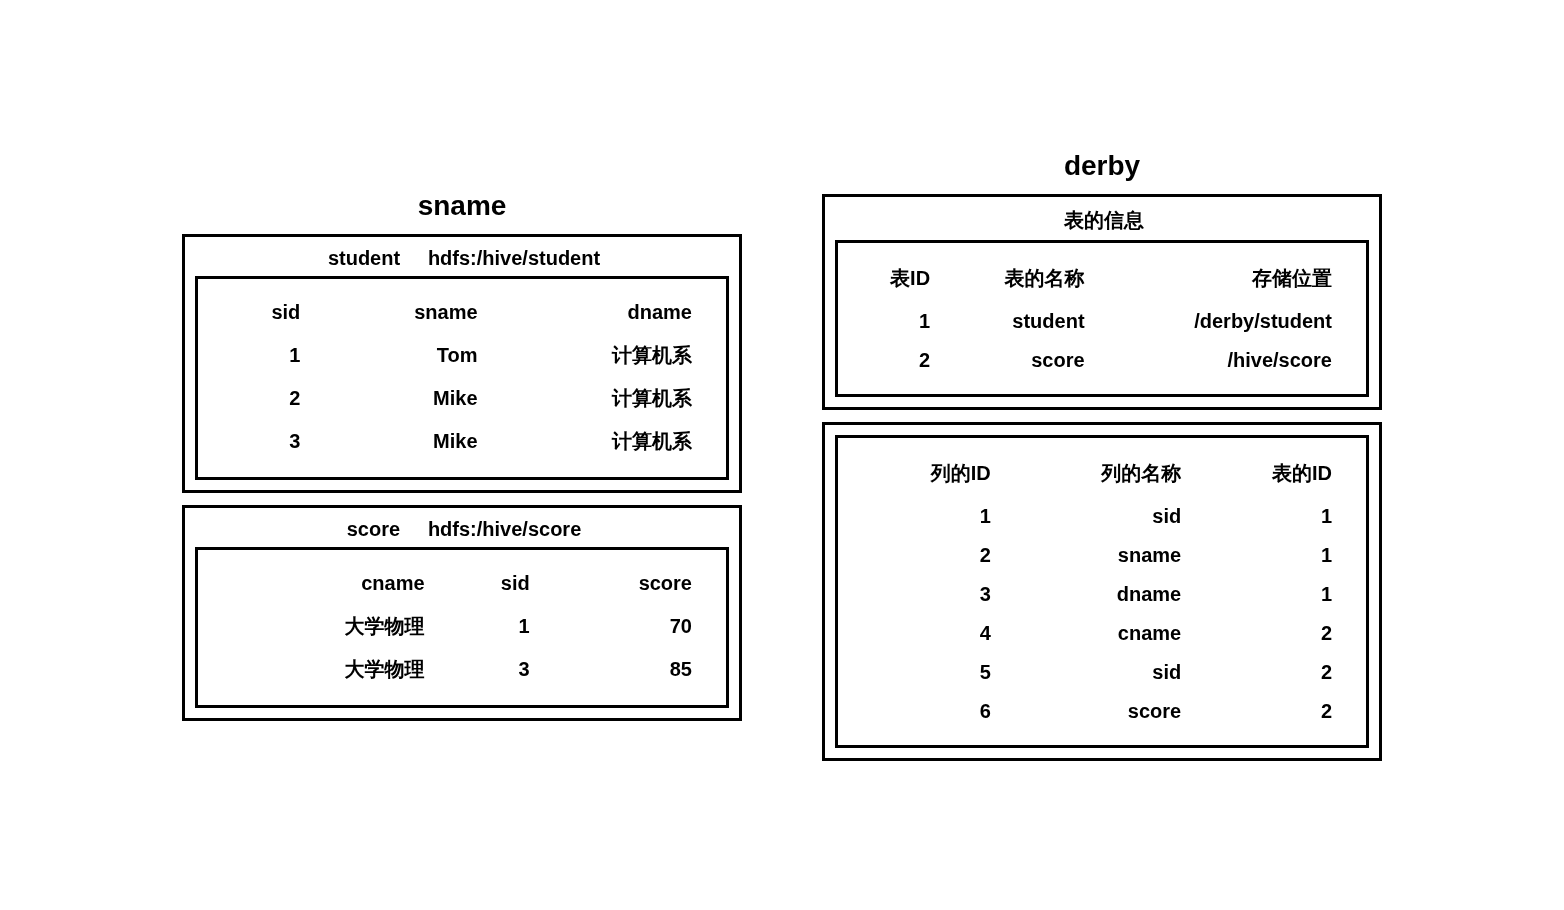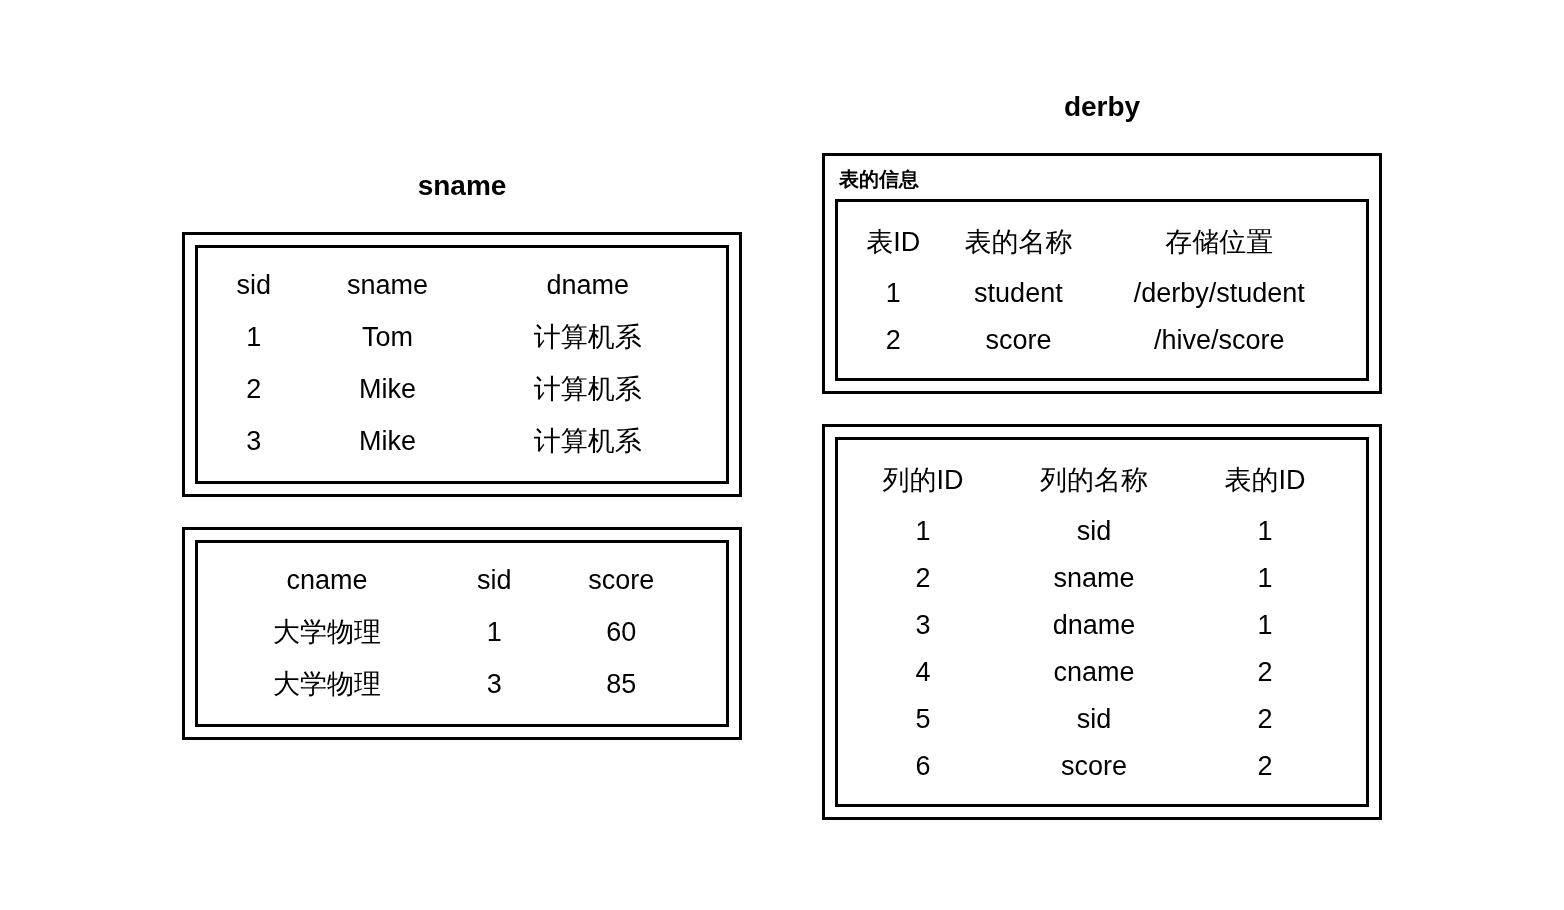--- a/index.html
+++ b/index.html
@@ -10,73 +10,78 @@
       height: 910px;
       display: flex;
       justify-content: center;
       align-items: center;
       gap: 80px;
     }
     .section {
       display: flex;
       flex-direction: column;
       align-items: center;
-      gap: 30px;
+      gap: 12px;
       width: 560px;
     }
     .section-title {
       font-size: 28px;
       font-weight: bold;
       text-align: center;
     }
     .table-group {
       width: 100%;
     }
     .table-label {
       font-size: 20px;
       font-weight: bold;
       margin-bottom: 6px;
       padding-left: 4px;
+      text-align: center;
     }
     .outer-box {
       border: 3px solid #000;
       padding: 10px;
       width: 100%;
     }
     .inner-box {
       border: 3px solid #000;
       padding: 14px 18px;
       width: 100%;
     }
     .data-table {
       width: 100%;
       border-collapse: collapse;
     }
     .data-table th, .data-table td {
-      text-align: center;
+      text-align: right;
       padding: 8px 16px 8px 0;
-      font-size: 27px;
-      font-weight: normal;
+      font-size: 20px;
+      font-weight: bold;
     }
     .data-table th {
       padding-bottom: 10px;
     }
     .data-table td {
       padding-top: 8px;
       padding-bottom: 8px;
     }
   </style>
 </head>
 <body>
 
 <div class="section">
   <div class="section-title">sname</div>
 
   <div class="table-group">
     <div class="outer-box">
+      <div class="table-label">
+        <span>student</span>&nbsp;&nbsp;&nbsp;&nbsp;
+        <span>hdfs:/hive/student</span>
+      </div>
       <div class="inner-box">
         <table class="data-table">
           <thead>
             <tr>
               <th>sid</th>
               <th>sname</th>
               <th>dname</th>
             </tr>
           </thead>
           <tbody id="hive-student-tbody">
@@ -96,34 +101,38 @@
                 <td>计算机系</td>
               </tr>
             </tbody>
         </table>
       </div>
     </div>
   </div>
 
   <div class="table-group">
     <div class="outer-box">
+      <div class="table-label">
+        <span>score</span>&nbsp;&nbsp;&nbsp;&nbsp;
+        <span>hdfs:/hive/score</span>
+      </div>
       <div class="inner-box">
         <table class="data-table">
           <thead>
             <tr>
               <th>cname</th>
               <th>sid</th>
               <th>score</th>
             </tr>
           </thead>
           <tbody id="hive-score-tbody">
           <tr>
                 <td>大学物理</td>
                 <td>1</td>
-                <td>60</td>
+                <td>70</td>
               </tr>
               <tr>
                 <td>大学物理</td>
                 <td>3</td>
                 <td>85</td>
               </tr>
             </tbody>
         </table>
       </div>
     </div>

